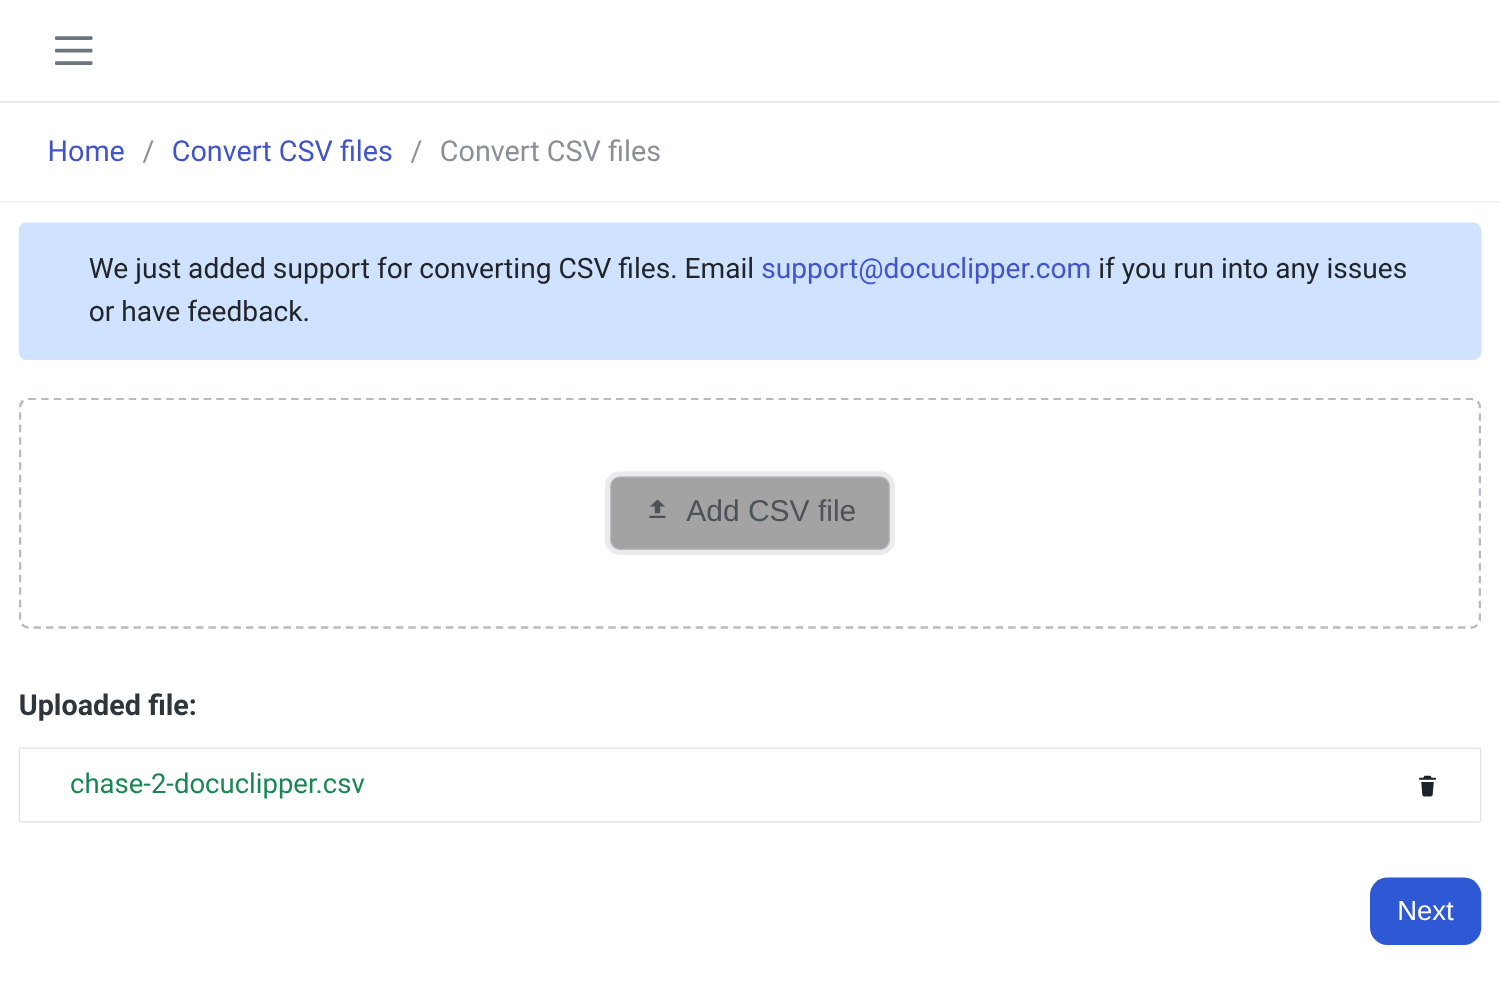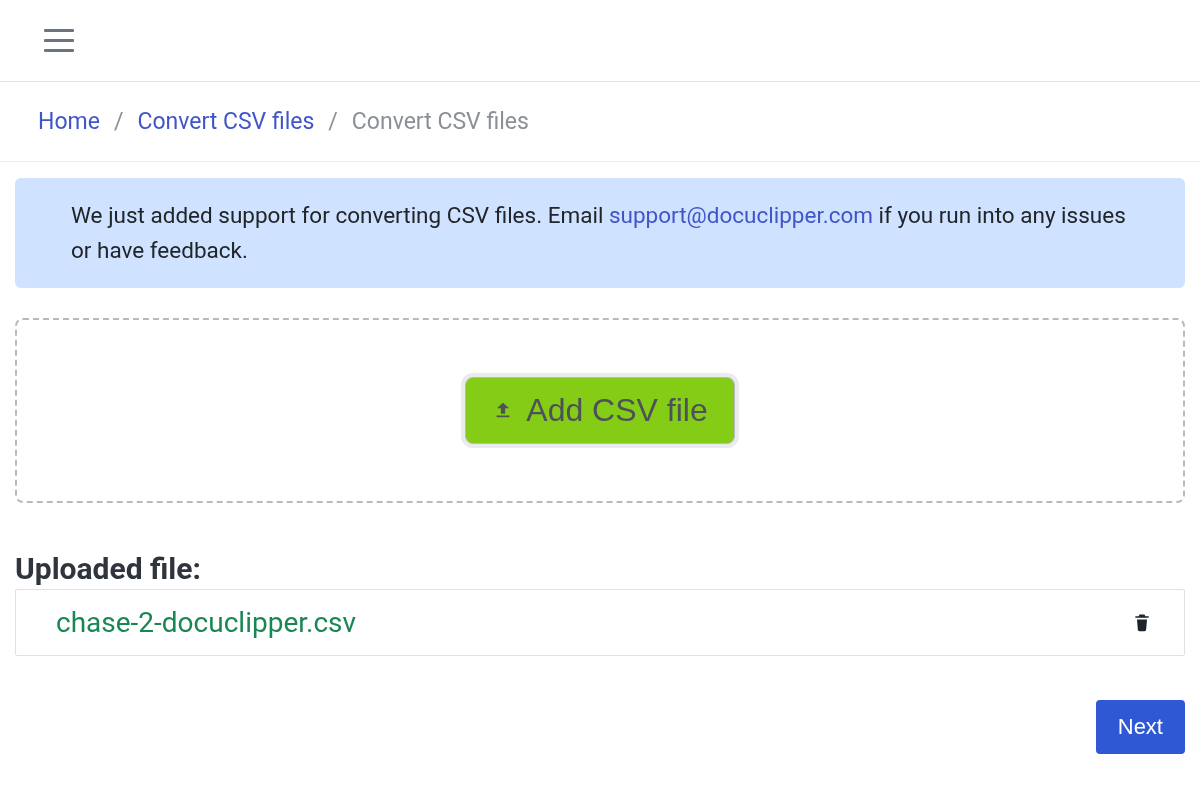--- a/index.html
+++ b/index.html
@@ -77,45 +77,45 @@
     .dropzone {
       border: 2px dashed #b7bbc0;
       border-radius: 8px;
       height: 185px;
       display: flex;
       align-items: center;
       justify-content: center;
       margin-bottom: 48px;
     }
     .add-file-btn {
-      background: #84cc16;
+      background: #a3a3a3;
       color: #4d5258;
       border: 1px solid #b6bac0;
       border-radius: 8px;
-      font-size: 32px;
+      font-size: 24px;
       padding: 14px 26px;
       display: inline-flex;
       align-items: center;
       gap: 12px;
       cursor: pointer;
       box-shadow: 0 0 0 4px rgba(195,198,203,0.35);
     }
     .uploaded-label {
       font-weight: 700;
-      font-size: 30px;
+      font-size: 23px;
       color: #2f353c;
-      margin-bottom: 3px;
+      margin-bottom: 20px;
     }
     .file-row {
       border: 1px solid #dee2e6;
       padding: 16px 30px 16px 40px;
       display: flex;
       align-items: center;
       justify-content: space-between;
-      font-size: 28px;
+      font-size: 22px;
       border-radius: 2px;
       text-align: right;
     }
     .file-row .filename {
       color: #198754;
     }
     .trash-btn {
       color: #1d232b;
       cursor: pointer;
       width: 24px;
@@ -127,21 +127,21 @@
     .footer-actions {
       display: flex;
       justify-content: flex-end;
       margin-top: 44px;
       padding-right: 0;
     }
     .next-btn {
       background: #2f58d4;
       color: #fff;
       border: none;
-      border-radius: 4px;
+      border-radius: 14px;
       padding: 14px 22px;
       font-size: 22px;
       cursor: pointer;
     }
   </style>
 </head>
 <body>
 
 <div class="navbar">
   <div class="hamburger">

